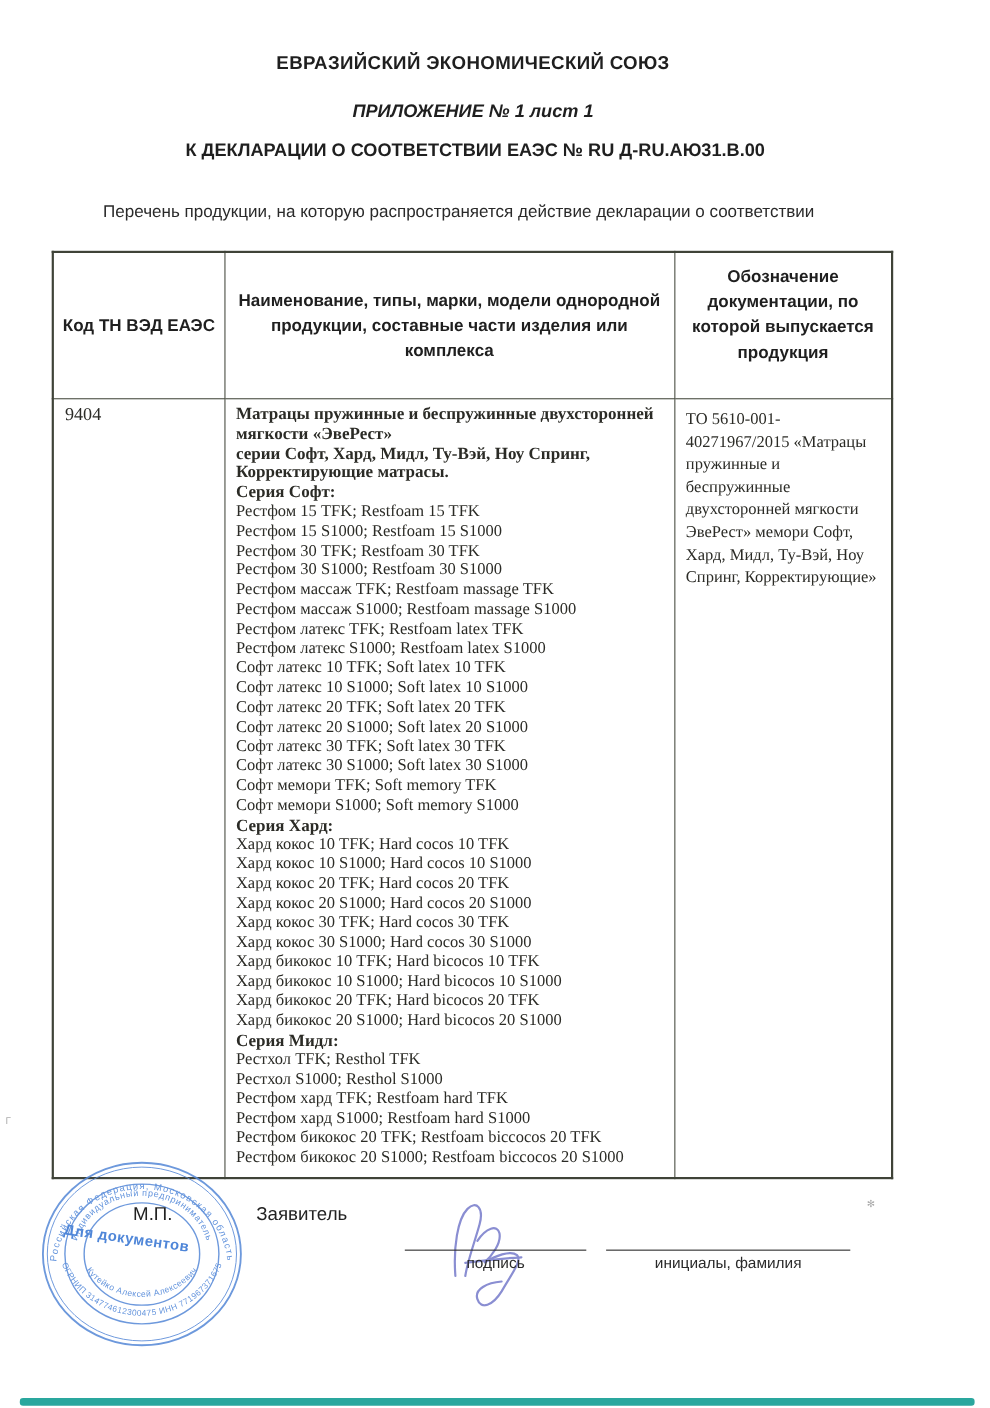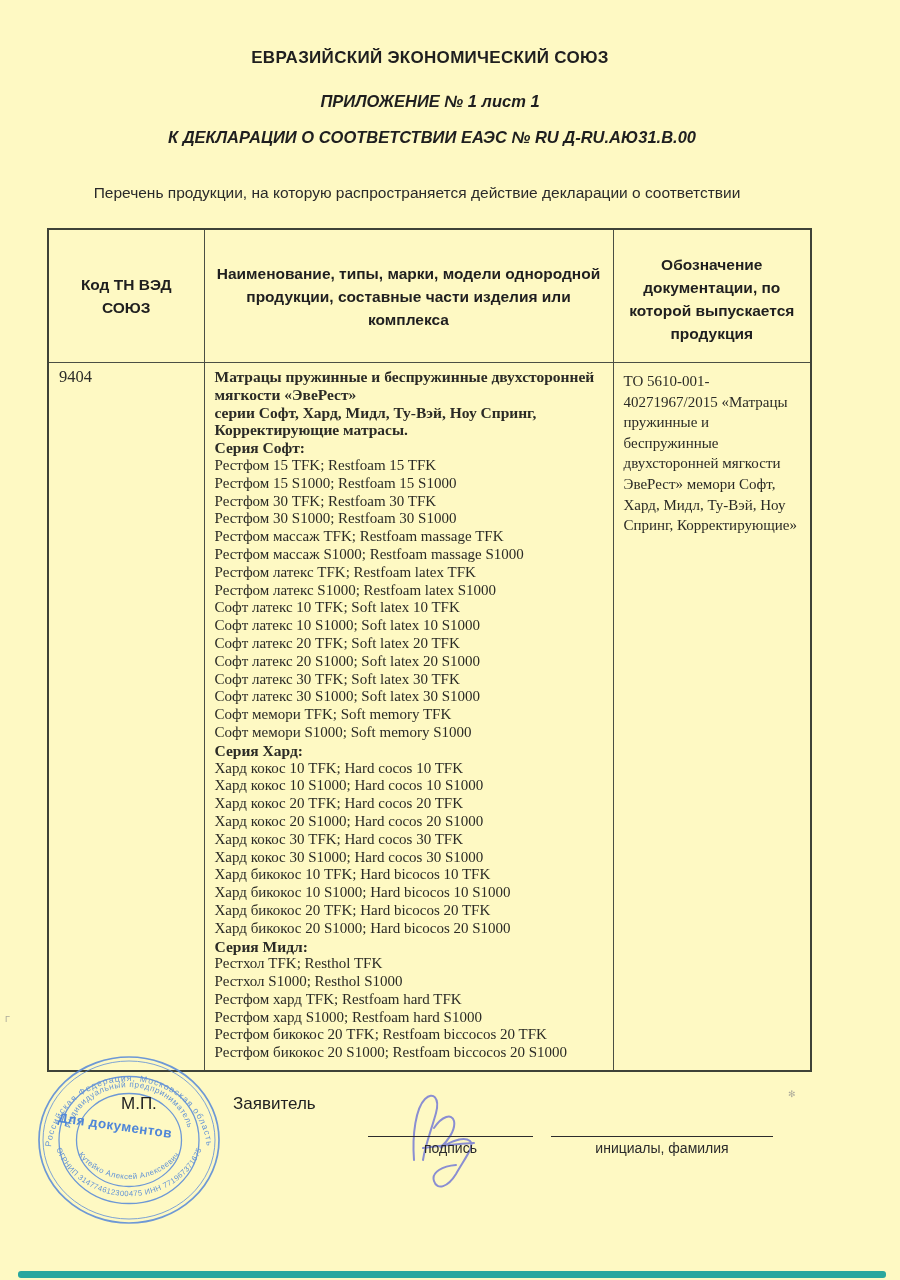--- a/index.html
+++ b/index.html
@@ -1,30 +1,30 @@
 <!DOCTYPE html>
 <html><head>
 <meta charset="utf-8">
 <style>
   html,body{margin:0;padding:0;}
   body{background:#e8e8e8;font-family:"Liberation Sans",sans-serif;}
-  .page{position:relative;width:900px;height:1280px;margin:0 auto;background:#fef9c3;overflow:hidden;
+  .page{position:relative;width:900px;height:1280px;margin:0 auto;background:#ffffff;overflow:hidden;
         color:#232323;}
   .t1{position:absolute;left:0;right:40px;top:48px;font-size:17px;font-weight:bold;letter-spacing:.3px;color:#1f1f1f;}
   .t2{position:absolute;left:0;right:40px;top:92px;font-size:16.5px;font-weight:bold;color:#1f1f1f;font-style:italic;}
-  .t3{position:absolute;left:4px;right:40px;top:128px;font-size:16.5px;font-weight:bold;color:#1f1f1f;font-style:italic;}
+  .t3{position:absolute;left:4px;right:40px;top:128px;font-size:16.5px;font-weight:bold;color:#1f1f1f;}
   .subtitle{position:absolute;left:4px;right:70px;top:184px;font-size:15.5px;color:#2a2a2a;}
   .t1,.t2,.t3,.subtitle{text-align:center;}
   
   table.decl{position:absolute;left:47px;top:228px;width:763px;border-collapse:collapse;table-layout:fixed;}
   table.decl td,table.decl th{border:1.6px solid #4b4f44;}
   table.decl{border:2px solid #3f4338;}
   th.h{font-size:15.5px;font-weight:bold;color:#1f1f1f;line-height:23px;padding:4px 6px;}
   th.h1,th.h2{vertical-align:middle;height:124px;}
-  th.h3{vertical-align:top;padding-top:23px;}
+  th.h3{vertical-align:top;padding-top:10px;}
   td.b{vertical-align:top;height:703px;}
   .code-cell{font-family:"Liberation Serif",serif;font-size:16.5px;color:#2c2c28;padding:4px 6px 0 10px;}
   .lines{padding:4px 4px 0 9px;font-family:"Liberation Serif",serif;color:#2b2b26;}
   .lines .ln{font-size:15px;line-height:17.8px;white-space:nowrap;}
   .lines .ln-bi{font-weight:bold;font-size:15.5px;}
   .lines .ln-b{font-weight:bold;font-size:15.5px;}
   .doc-lines{padding:7px 4px 0 9px;font-family:"Liberation Serif",serif;color:#2b2b26;}
   .doc-lines .doc-ln{font-size:15px;line-height:20.6px;white-space:nowrap;}
   
   .lbl{position:absolute;font-size:17px;color:#222;}
@@ -50,21 +50,21 @@
   <div class="subtitle">Перечень продукции, на которую распространяется действие декларации о соответствии</div>
 
   <table class="decl">
     <colgroup>
         <col style="width:156px">
         <col style="width:409px">
         <col style="width:198px">
       </colgroup>
     <tbody>
         <tr>
-      <th class="h h1">Код ТН ВЭД СОЮЗ</th>
+      <th class="h h1">Код ТН ВЭД ЕАЭС</th>
       <th class="h h2">Наименование, типы, марки, модели однородной продукции, составные части изделия или комплекса</th>
       <th class="h h3">Обозначение документации, по которой выпускается продукция</th>
     </tr>
     <tr>
       <td class="b code-cell">9404</td>
       <td class="b">
         <div class="lines">
               <div class="ln ln-bi">Матрацы пружинные  и  беспружинные двухсторонней</div>
               <div class="ln ln-bi">мягкости «ЭвеРест»</div>
               <div class="ln ln-bi">серии Софт, Хард, Мидл, Ту-Вэй, Ноу Спринг,</div>

